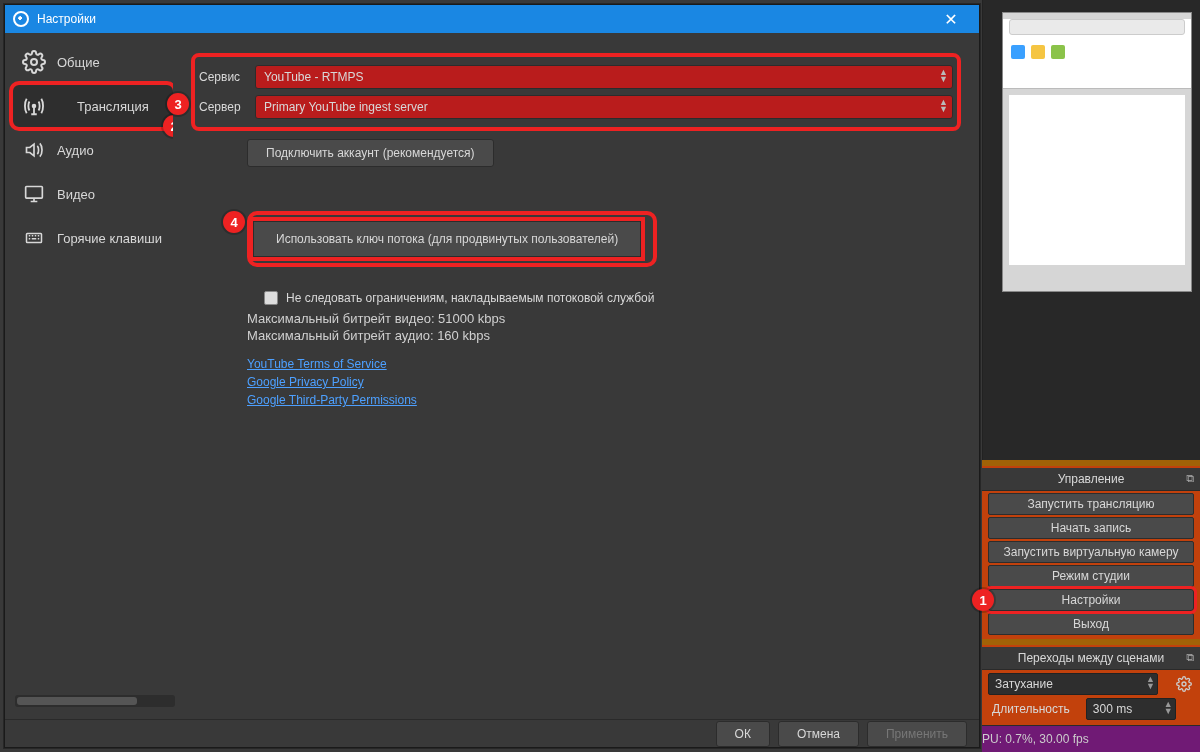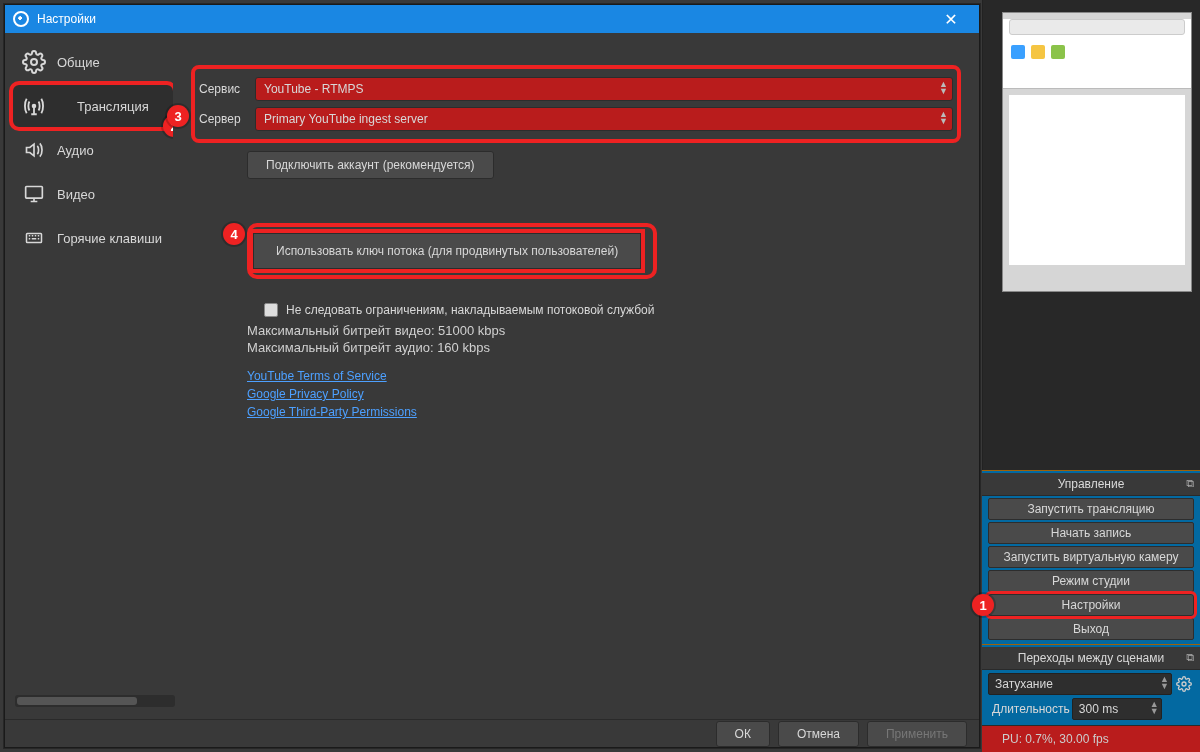--- a/index.html
+++ b/index.html
@@ -8,51 +8,51 @@
   
   .appbg { position: absolute; right:0; top:0; bottom:0; width: 218px; background:#393939; display:flex; flex-direction:column; }
   .appbg-top { flex:1; background:#282828; border-left:1px solid #222; }
   .appbg-browser { position:absolute; top:12px; right:8px; width:190px; height:280px; background:#d6d6d6; border:1px solid #888; }
   .appbg-browser-top { height:70px; background:#fff; border-bottom:1px solid #bbb; }
   .appbg-browser-addr { margin:6px; height:16px; background:#eaeaea; border:1px solid #ccc; border-radius:3px;}
   .appbg-browser-icons { display:flex; gap:6px; padding:4px 8px;}
   .appbg-browser-icons span{ width:14px;height:14px;border-radius:2px;background:#3aa0ff;}
   .appbg-browser-body { background:#fff; height:170px; margin:6px; }
   .controls-panel { position:absolute; right:0; bottom:0; width:218px; }
-  .panel-section { border-top:1px solid #a16207; padding:2px 0; background:#0369a1;}
+  .panel-section { border-top:6px solid #a16207; padding:2px 0; background:#c2410c;}
   .panel-title { background:#393939; color:#d8d8d8; text-align:center; padding:4px 0; font-size:12px; position:relative; border-bottom:1px solid #2a2a2a;}
   .panel-title .pop-icon { position:absolute; right:6px; top:4px; font-size:11px; color:#aaa; cursor:pointer;}
   .panel-btn { display:block; margin:2px 6px; background:#4a4a4a; border:1px solid #2d2d2d; color:#d8d8d8; text-align:center; padding:3px 0; font-size:12px; cursor:pointer; border-radius:2px;}
   .panel-btn.hl { outline:3px solid #e22; border-radius:3px; }
-  .trans-row { display:flex; align-items:center; gap:2px; margin:3px 6px; }
+  .trans-row { display:flex; align-items:center; gap:16px; margin:3px 6px; }
   .trans-select { flex:1; background:#2e2e2e; border:1px solid #222; color:#d8d8d8; font-size:12px; padding:3px 6px; position:relative; border-radius:2px;}
   .trans-select .spin { position:absolute; right:2px; top:2px; font-size:9px; color:#999; line-height:7px;}
   .gear-icon { width:20px; height:20px; display:flex; align-items:center; justify-content:center; color:#ccc; cursor:pointer; font-size:14px;}
   .dur-label { font-size:12px; color:#d8d8d8; padding-left:4px;}
   .dur-val { width:90px; background:#2e2e2e; border:1px solid #222; color:#d8d8d8; font-size:12px; padding:3px 6px; border-radius:2px; position:relative;}
   .dur-val .spin { position:absolute; right:2px; top:2px; font-size:9px; color:#999; line-height:7px;}
-  .status-bar { font-size:12px; color:#ccc; padding:6px 20px; border-top:1px solid #2a2a2a; background:#b91c1c;}
+  .status-bar { font-size:12px; color:#ccc; padding:6px 0; border-top:1px solid #2a2a2a; background:#701a75;}
   
   
   .modal { position:absolute; left:4px; top:4px; width:976px; height:744px; background:#393939; border:1px solid #1a1a1a; box-shadow:0 0 0 1px rgba(0,0,0,.3); display:flex; flex-direction:column;}
   .titlebar { height:28px; background:#1a87e3; color:#fff; display:flex; align-items:center; padding:0 8px; font-size:12px;}
   .titlebar .obs-icon { width:16px;height:16px;border-radius:50%;border:2px solid #fff; margin-right:8px; position:relative;}
   .titlebar .obs-icon::after{content:"";position:absolute;inset:3px;border-radius:50%;background:radial-gradient(circle at 30% 30%,#fff 0 2px,transparent 2px);}
   .titlebar .close { margin-left:auto; width:40px; text-align:center; font-size:16px; cursor:pointer;}
   .modal-body { flex:1; display:flex; overflow:hidden;}
   
   .sidebar { width:168px; padding:8px 0 8px 8px; background:#393939; overflow:auto;}
   .sidebar-item { display:flex; align-items:center; gap:10px; padding:10px 8px; color:#d8d8d8; cursor:pointer; border-radius:4px; margin-bottom:2px;}
   .sidebar-item.active { background:#2e2e2e;}
   .sidebar-item .icon { width:26px; height:22px; display:flex; align-items:center; justify-content:center; color:#d8d8d8; flex:none;}
   .sidebar-item.hl { outline:4px solid #e22; border-radius:6px;gap:30px;}
   .sb-scroll { position:absolute; left:10px; bottom:40px; width:160px; height:12px; background:#2d2d2d; border-radius:3px;}
   .sb-scroll-thumb { position:absolute; left:2px; top:2px; width:120px; height:8px; background:#555; border-radius:3px;}
   
-  .content { flex:1; padding:20px 18px 0 18px; position:relative; color:#d8d8d8;margin-top:12px; }
+  .content { flex:1; padding:20px 18px 0 18px; position:relative; color:#d8d8d8; }
   .form-group { position:relative; border:4px solid transparent; border-radius:8px; padding:2px 4px;}
   .form-group.hl { border-color:#e22; }
   .form-row { display:flex; align-items:center; margin:6px 0; }
   .form-label { width:56px; font-size:12px; color:#d8d8d8; text-align:left; }
   .form-select { flex:1; background:#b91c1c; border:1px solid #2c2c2c; color:#d8d8d8; padding:4px 8px; font-size:12px; border-radius:3px; position:relative;}
   .form-select .spin { position:absolute; right:4px; top:3px; font-size:9px; color:#bbb; line-height:7px;}
   .btn-row { display:flex; margin:8px 0 8px 56px;}
   .std-btn { background:#4a4a4a; border:1px solid #2c2c2c; color:#d8d8d8; padding:6px 18px; font-size:12px; border-radius:3px; cursor:pointer;}
   .key-wrap { margin:26px 0 8px 56px; }
   .key-wrap.hl .std-btn { outline:4px solid #e22; outline-offset:0; border-radius:0; padding:10px 22px;}

